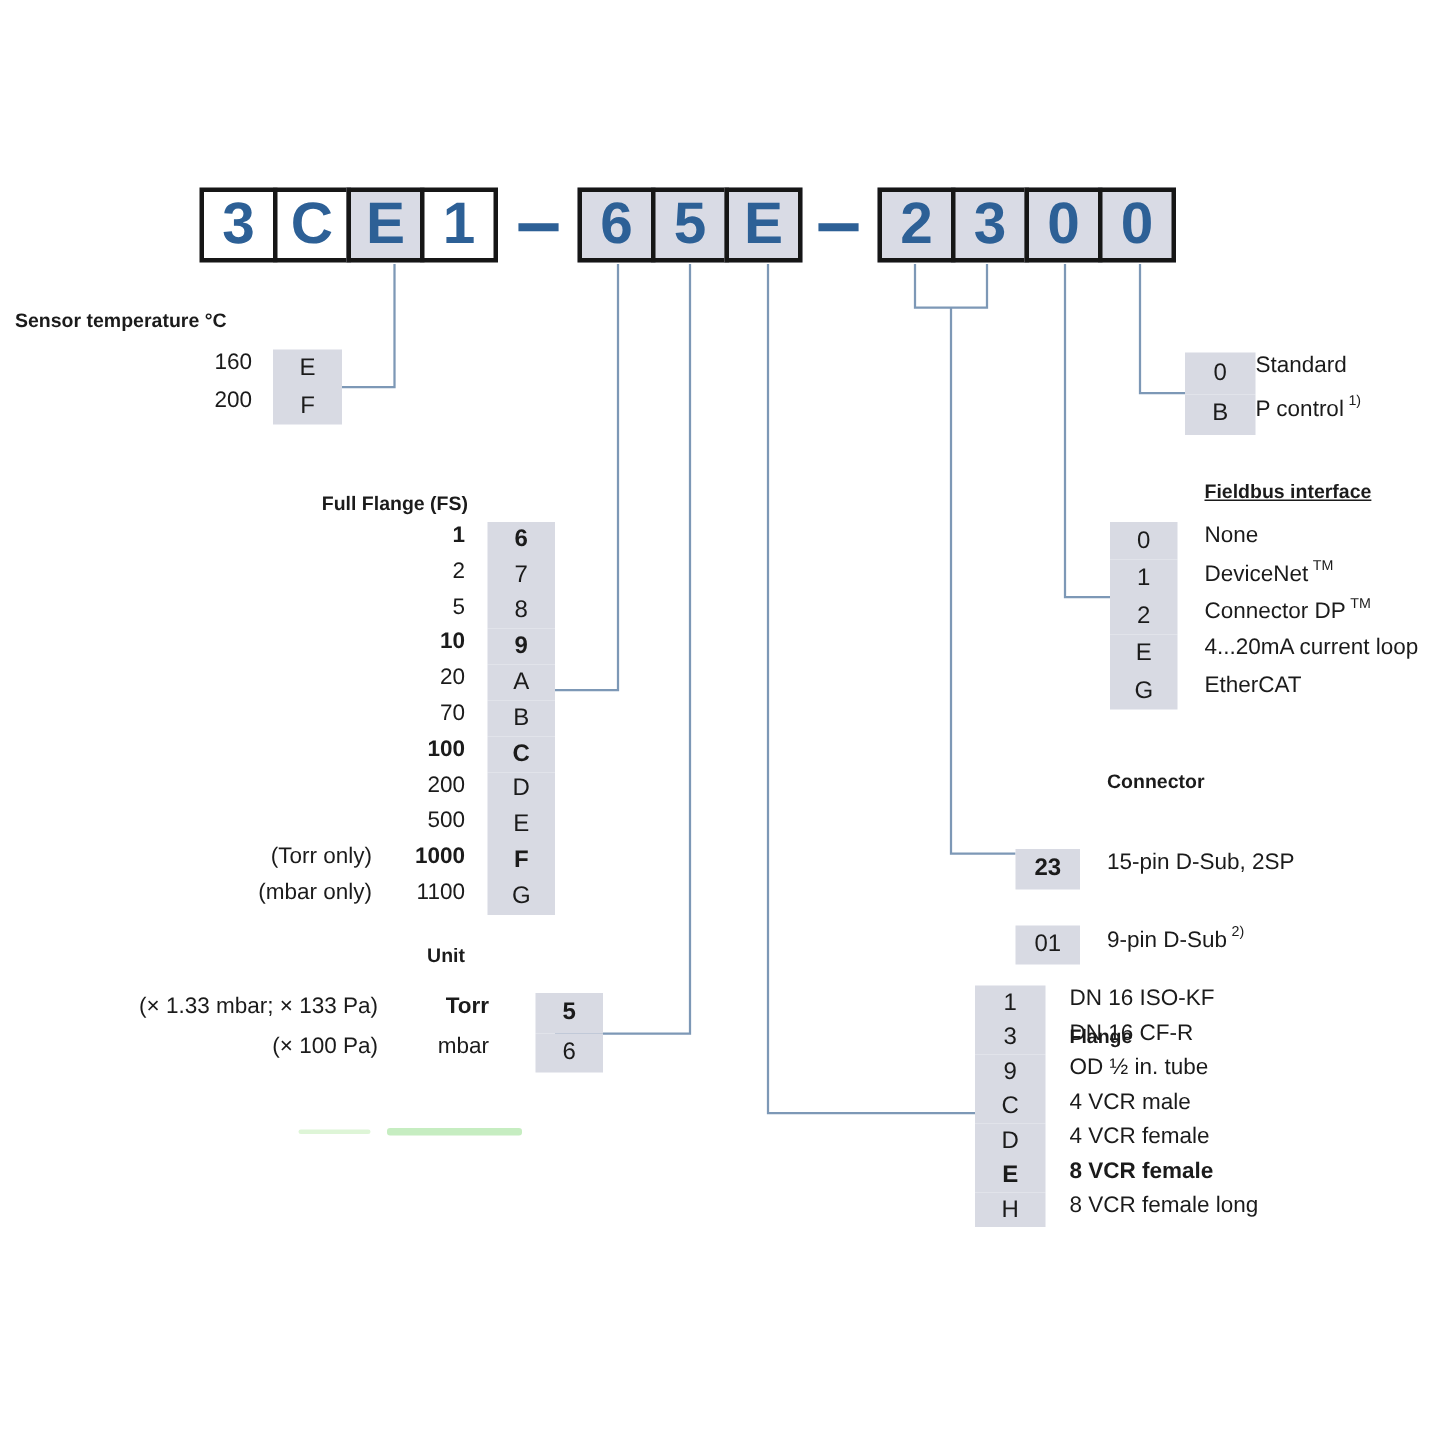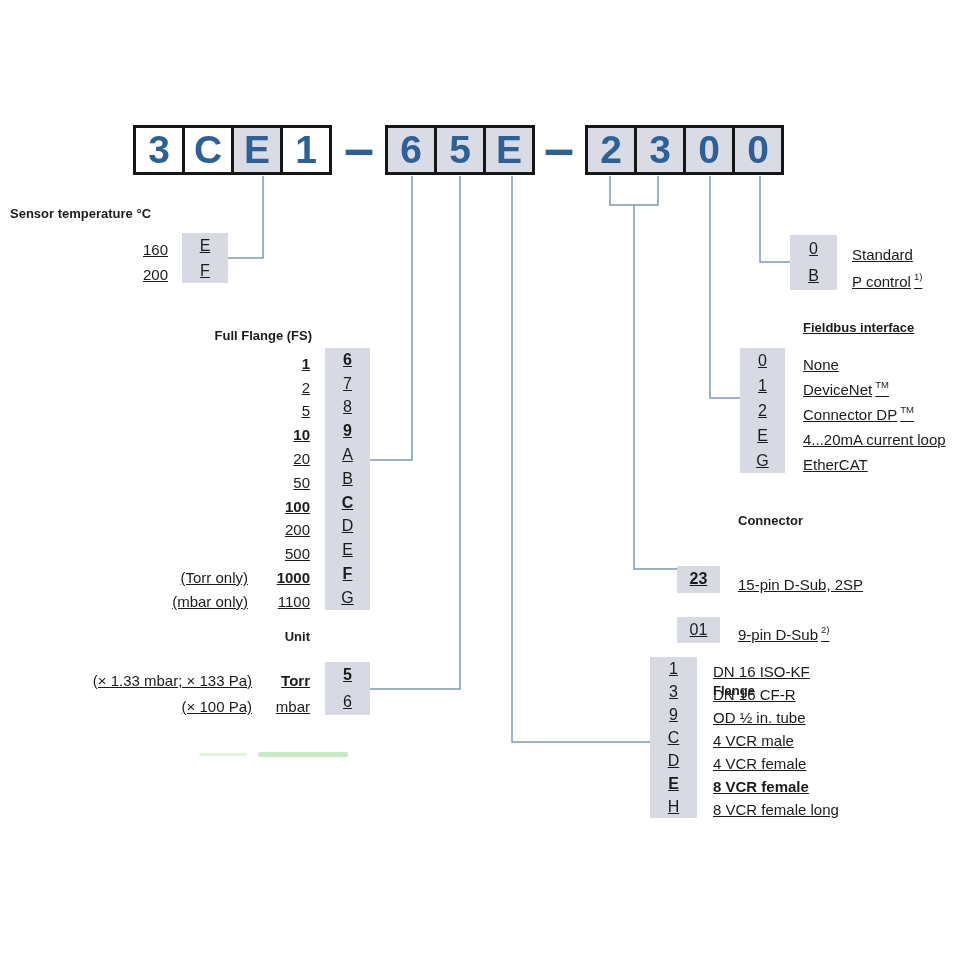--- a/index.html
+++ b/index.html
@@ -21,21 +21,21 @@
     position:absolute;top:123px;height:50px;width:52px;
     display:flex;align-items:center;justify-content:center;
     font-size:54px;font-weight:bold;color:#2d6096;
   }
   #dash1{left:333px;} #dash2{left:533px;}
   
   #lines{position:absolute;left:0;top:0;pointer-events:none;}
   
   .title{position:absolute;font-size:13px;font-weight:bold;white-space:nowrap;}
   .rows{position:absolute;}
-  .row{display:flex;align-items:flex-end;font-size:15px;text-decoration:underline;}
+  .row{display:flex;align-items:flex-start;font-size:15px;}
   .codecell{
     background:#d8dae3;align-self:stretch;display:flex;align-items:center;
     justify-content:center;font-size:16px;
   }
   .b{font-weight:bold;}
   sup{font-size:9.5px;position:relative;top:-1px;margin-left:3px;}
   sup:empty{display:none;}
   .lbl{white-space:nowrap;}
   
   #st-title{left:10px;top:206px;}
@@ -46,29 +46,29 @@
   
   #fs-title{left:137px;top:328px;width:175px;text-align:right;}
   #fs-rows{left:100px;top:348px;}
   .fs-row{height:23.8px;}
   .fs-note{width:148px;text-align:right;white-space:nowrap;}
   .fs-val{width:62px;text-align:right;}
   .fs-code{width:45px;margin-left:15px;}
   
   #u-title{left:135px;top:629px;width:175px;text-align:right;}
   #u-rows{left:58px;top:662px;}
-  .u-row{height:26.5px;}
+  .u-row{height:26.5px;gap:16px;}
   .u-note{width:194px;text-align:right;white-space:nowrap;}
   .u-val{width:58px;text-align:right;}
   .u-code{width:45px;margin-left:15px;}
   
   #op-rows{left:790px;top:235px;}
   .op-row{height:27.5px;}
   .op-code{width:47px;}
-  .op-lbl{margin-left:15px;}
+  .op-lbl{}
   
   #fb-title{left:803px;top:320px;text-decoration:underline;}
   #fb-rows{left:740px;top:348px;}
   .fb-row{height:25px;}
   .fb-code{width:45px;}
   .fb-lbl{margin-left:18px;}
   
   #cn-title{left:738px;top:513px;}
   #cn-rows{left:677px;top:542px;}
   .cn-row{height:26.5px;margin-top:24px;}
@@ -157,21 +157,21 @@
       <span class="fs-val b">10</span>
       <span class="codecell fs-code b">9</span>
     </div>
     <div class="row fs-row">
       <span class="fs-note"></span>
       <span class="fs-val">20</span>
       <span class="codecell fs-code">A</span>
     </div>
     <div class="row fs-row">
       <span class="fs-note"></span>
-      <span class="fs-val">50</span>
+      <span class="fs-val">70</span>
       <span class="codecell fs-code">B</span>
     </div>
     <div class="row fs-row">
       <span class="fs-note"></span>
       <span class="fs-val b">100</span>
       <span class="codecell fs-code b">C</span>
     </div>
     <div class="row fs-row">
       <span class="fs-note"></span>
       <span class="fs-val">200</span>

